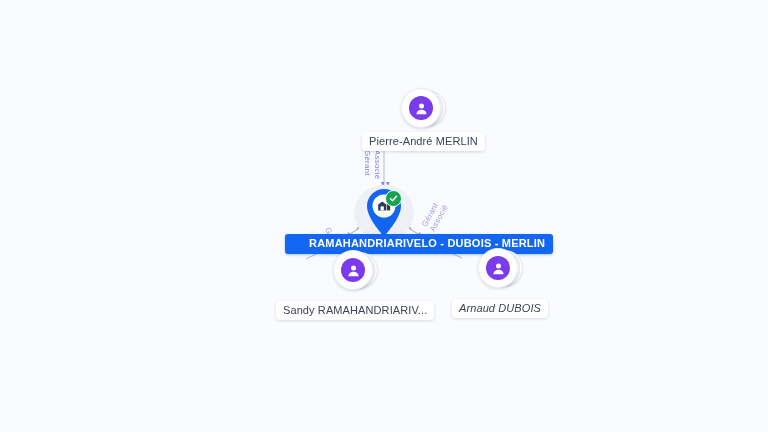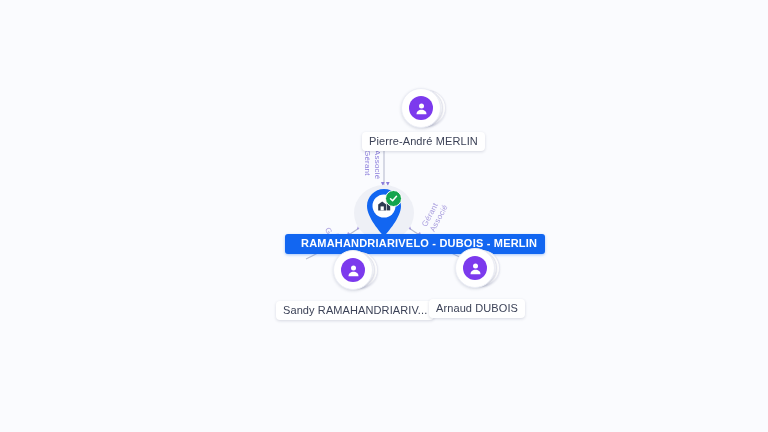--- a/index.html
+++ b/index.html
@@ -141,21 +141,21 @@
   
   #company-label {
     position: absolute;
     left: 285px;
     top: 234px;
     background: #1266f1;
     color: #ffffff;
     font-size: 11px;
     font-weight: bold;
     line-height: 13px;
-    padding: 3px 8px 4px 16px;
+    padding: 3px 8px 4px 24px;
     border-radius: 3px;
     white-space: nowrap;
     letter-spacing: 0.2px;
     box-shadow: 0 1px 3px rgba(18,102,241,0.35);
   }
 
   
   .edge-label {
     position: absolute;
     font-size: 8px;
@@ -199,21 +199,21 @@
   #edge-label-dubois-b {
     left: 428px;
     top: 229px;
     transform: rotate(-62deg);
     transform-origin: left top;
   }
 
   
   #node-merlin  { left: 362px; top: 88px; }
   #node-sandy   { left: 276px; top: 250px; }
-  #node-dubois  { left: 429px; top: 248px; }
+  #node-dubois  { left: 452px; top: 248px; font-style: italic; }
 
   #node-merlin .name-pill { margin-top: 4px; }
 </style>
 </head>
 <body>
 
 <div id="graph-canvas">
 
   <svg id="edges-layer" viewBox="0 0 768 432" width="768" height="432">
 

